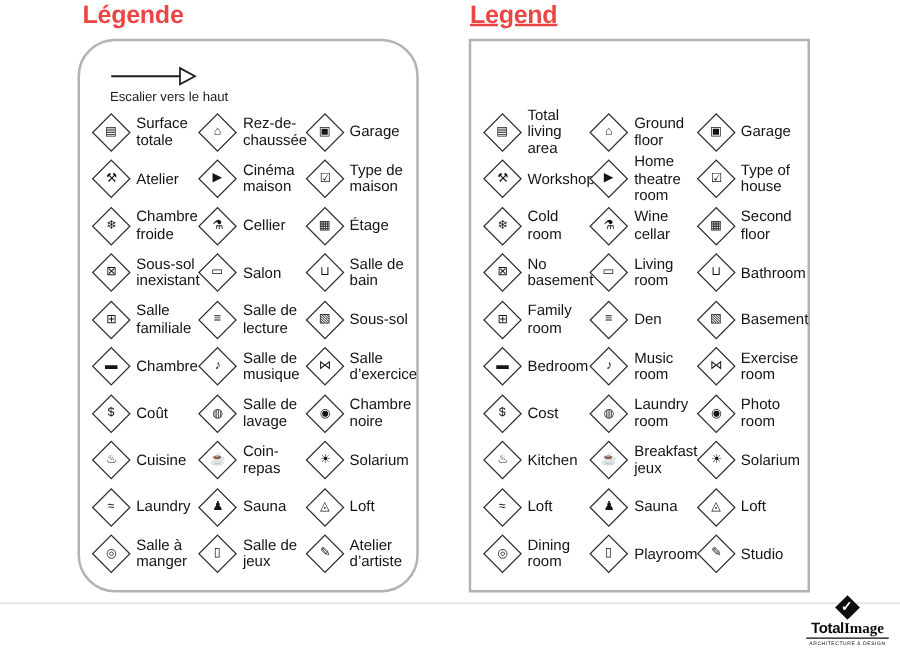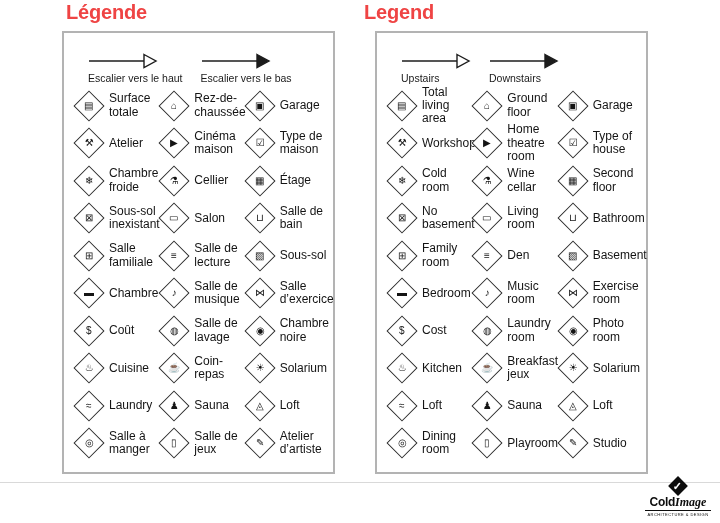--- a/index.html
+++ b/index.html
@@ -9,29 +9,29 @@
     background:#ffffff;
     overflow:hidden;
     font-family:"Liberation Sans", sans-serif;
     color:#161616;
   }
   .panel-title{
     position:absolute;top:1px;
     font-size:20px;font-weight:700;letter-spacing:-0.2px;color:#ef4444;
   }
   #title-fr{left:66px;}
-  #title-en{left:364px;}
+  #title-en{left:376px;text-decoration:underline;}
   .panel{
     position:absolute;top:31px;
     width:273px;height:443px;
     border:2px solid #b3b3b3;
     background:#ffffff;
     box-sizing:border-box;
   }
-  #panel-fr{left:62px;}
+  #panel-fr{left:62px;border-radius:30px;}
   #panel-en{left:375px;}
   .arrows{
     position:absolute;top:20px;left:24px;right:4px;
     display:flex;gap:18px;align-items:flex-start;
   }
   .arrow-group{display:flex;flex-direction:column;}
   .arrow-group svg{display:block;}
   .arrow-label{font-size:10.5px;margin-top:3px;white-space:nowrap;color:#1a1a1a;}
   .legend-grid{
     position:absolute;top:54px;left:10px;right:3px;
@@ -73,21 +73,21 @@
     width:14px;height:14px;background:#0c0c0c;
     transform:rotate(45deg);
     margin:2px auto 3px auto;
     display:flex;align-items:center;justify-content:center;
   }
   .logo-mark span{
     transform:rotate(-45deg);color:#fff;font-size:11px;line-height:1;font-weight:700;
   }
   .logo-text{font-size:12px;line-height:1;white-space:nowrap;color:#0c0c0c;}
   .logo-plan{font-weight:700;letter-spacing:-0.3px;}
-  .logo-image{font-family:"Liberation Serif", serif;font-style:italic;font-weight:700;}
+  .logo-image{font-family:"Liberation Serif", serif;font-weight:700;}
   .logo-tagline{
     font-size:4px;letter-spacing:0.45px;color:#0c0c0c;
     border-top:1px solid #0c0c0c;margin-top:2px;padding-top:1px;
     white-space:nowrap;overflow:hidden;
   }
 </style>
 </head>
 <body>
 
 <div id="title-fr" class="panel-title">Légende</div>
@@ -95,27 +95,20 @@
 
 <div id="panel-fr" class="panel">
   <div class="arrows">
     <div class="arrow-group">
       <svg width="70" height="16" viewBox="0 0 70 16">
         <line x1="1" y1="8" x2="56" y2="8" stroke="#1c1c1c" stroke-width="1.6"></line>
         <path d="M56 1.5 L68 8 L56 14.5 Z" fill="#ffffff" stroke="#1c1c1c" stroke-width="1.4"></path>
       </svg>
       <span class="arrow-label">Escalier vers le haut</span>
     </div>
-    <div class="arrow-group">
-      <svg width="70" height="16" viewBox="0 0 70 16">
-        <line x1="1" y1="8" x2="56" y2="8" stroke="#1c1c1c" stroke-width="1.6"></line>
-        <path d="M56 1.5 L68 8 L56 14.5 Z" fill="#1c1c1c" stroke="#1c1c1c" stroke-width="1.4"></path>
-      </svg>
-      <span class="arrow-label">Escalier vers le bas</span>
-    </div>
   </div>
   <div class="legend-grid">
       <div class="legend-item">
     <span class="diamond-box">
       <span class="diamond">
         <span class="glyph">▤</span>
       </span>
     </span>
     <span class="item-label">Surface totale</span>
   </div>
@@ -348,36 +341,20 @@
       <span class="diamond">
         <span class="glyph">✎</span>
       </span>
     </span>
     <span class="item-label">Atelier d’artiste</span>
   </div>
     </div>
 </div>
 
 <div id="panel-en" class="panel">
-  <div class="arrows">
-    <div class="arrow-group">
-      <svg width="70" height="16" viewBox="0 0 70 16">
-        <line x1="1" y1="8" x2="56" y2="8" stroke="#1c1c1c" stroke-width="1.6"></line>
-        <path d="M56 1.5 L68 8 L56 14.5 Z" fill="#ffffff" stroke="#1c1c1c" stroke-width="1.4"></path>
-      </svg>
-      <span class="arrow-label">Upstairs</span>
-    </div>
-    <div class="arrow-group">
-      <svg width="70" height="16" viewBox="0 0 70 16">
-        <line x1="1" y1="8" x2="56" y2="8" stroke="#1c1c1c" stroke-width="1.6"></line>
-        <path d="M56 1.5 L68 8 L56 14.5 Z" fill="#1c1c1c" stroke="#1c1c1c" stroke-width="1.4"></path>
-      </svg>
-      <span class="arrow-label">Downstairs</span>
-    </div>
-  </div>
   <div class="legend-grid">
       <div class="legend-item">
     <span class="diamond-box">
       <span class="diamond">
         <span class="glyph">▤</span>
       </span>
     </span>
     <span class="item-label">Total living area</span>
   </div>
       <div class="legend-item">
@@ -614,15 +591,15 @@
   </div>
     </div>
 </div>
 
 <div class="scan-line"></div>
 
 <div class="logo">
   <div class="logo-mark">
       <span>✓</span>
     </div>
-  <div class="logo-text"><span class="logo-plan">Cold</span><span class="logo-image">Image</span></div>
+  <div class="logo-text"><span class="logo-plan">Total</span><span class="logo-image">Image</span></div>
   <div class="logo-tagline">ARCHITECTURE &amp; DESIGN</div>
 </div>
 
 </body></html>

